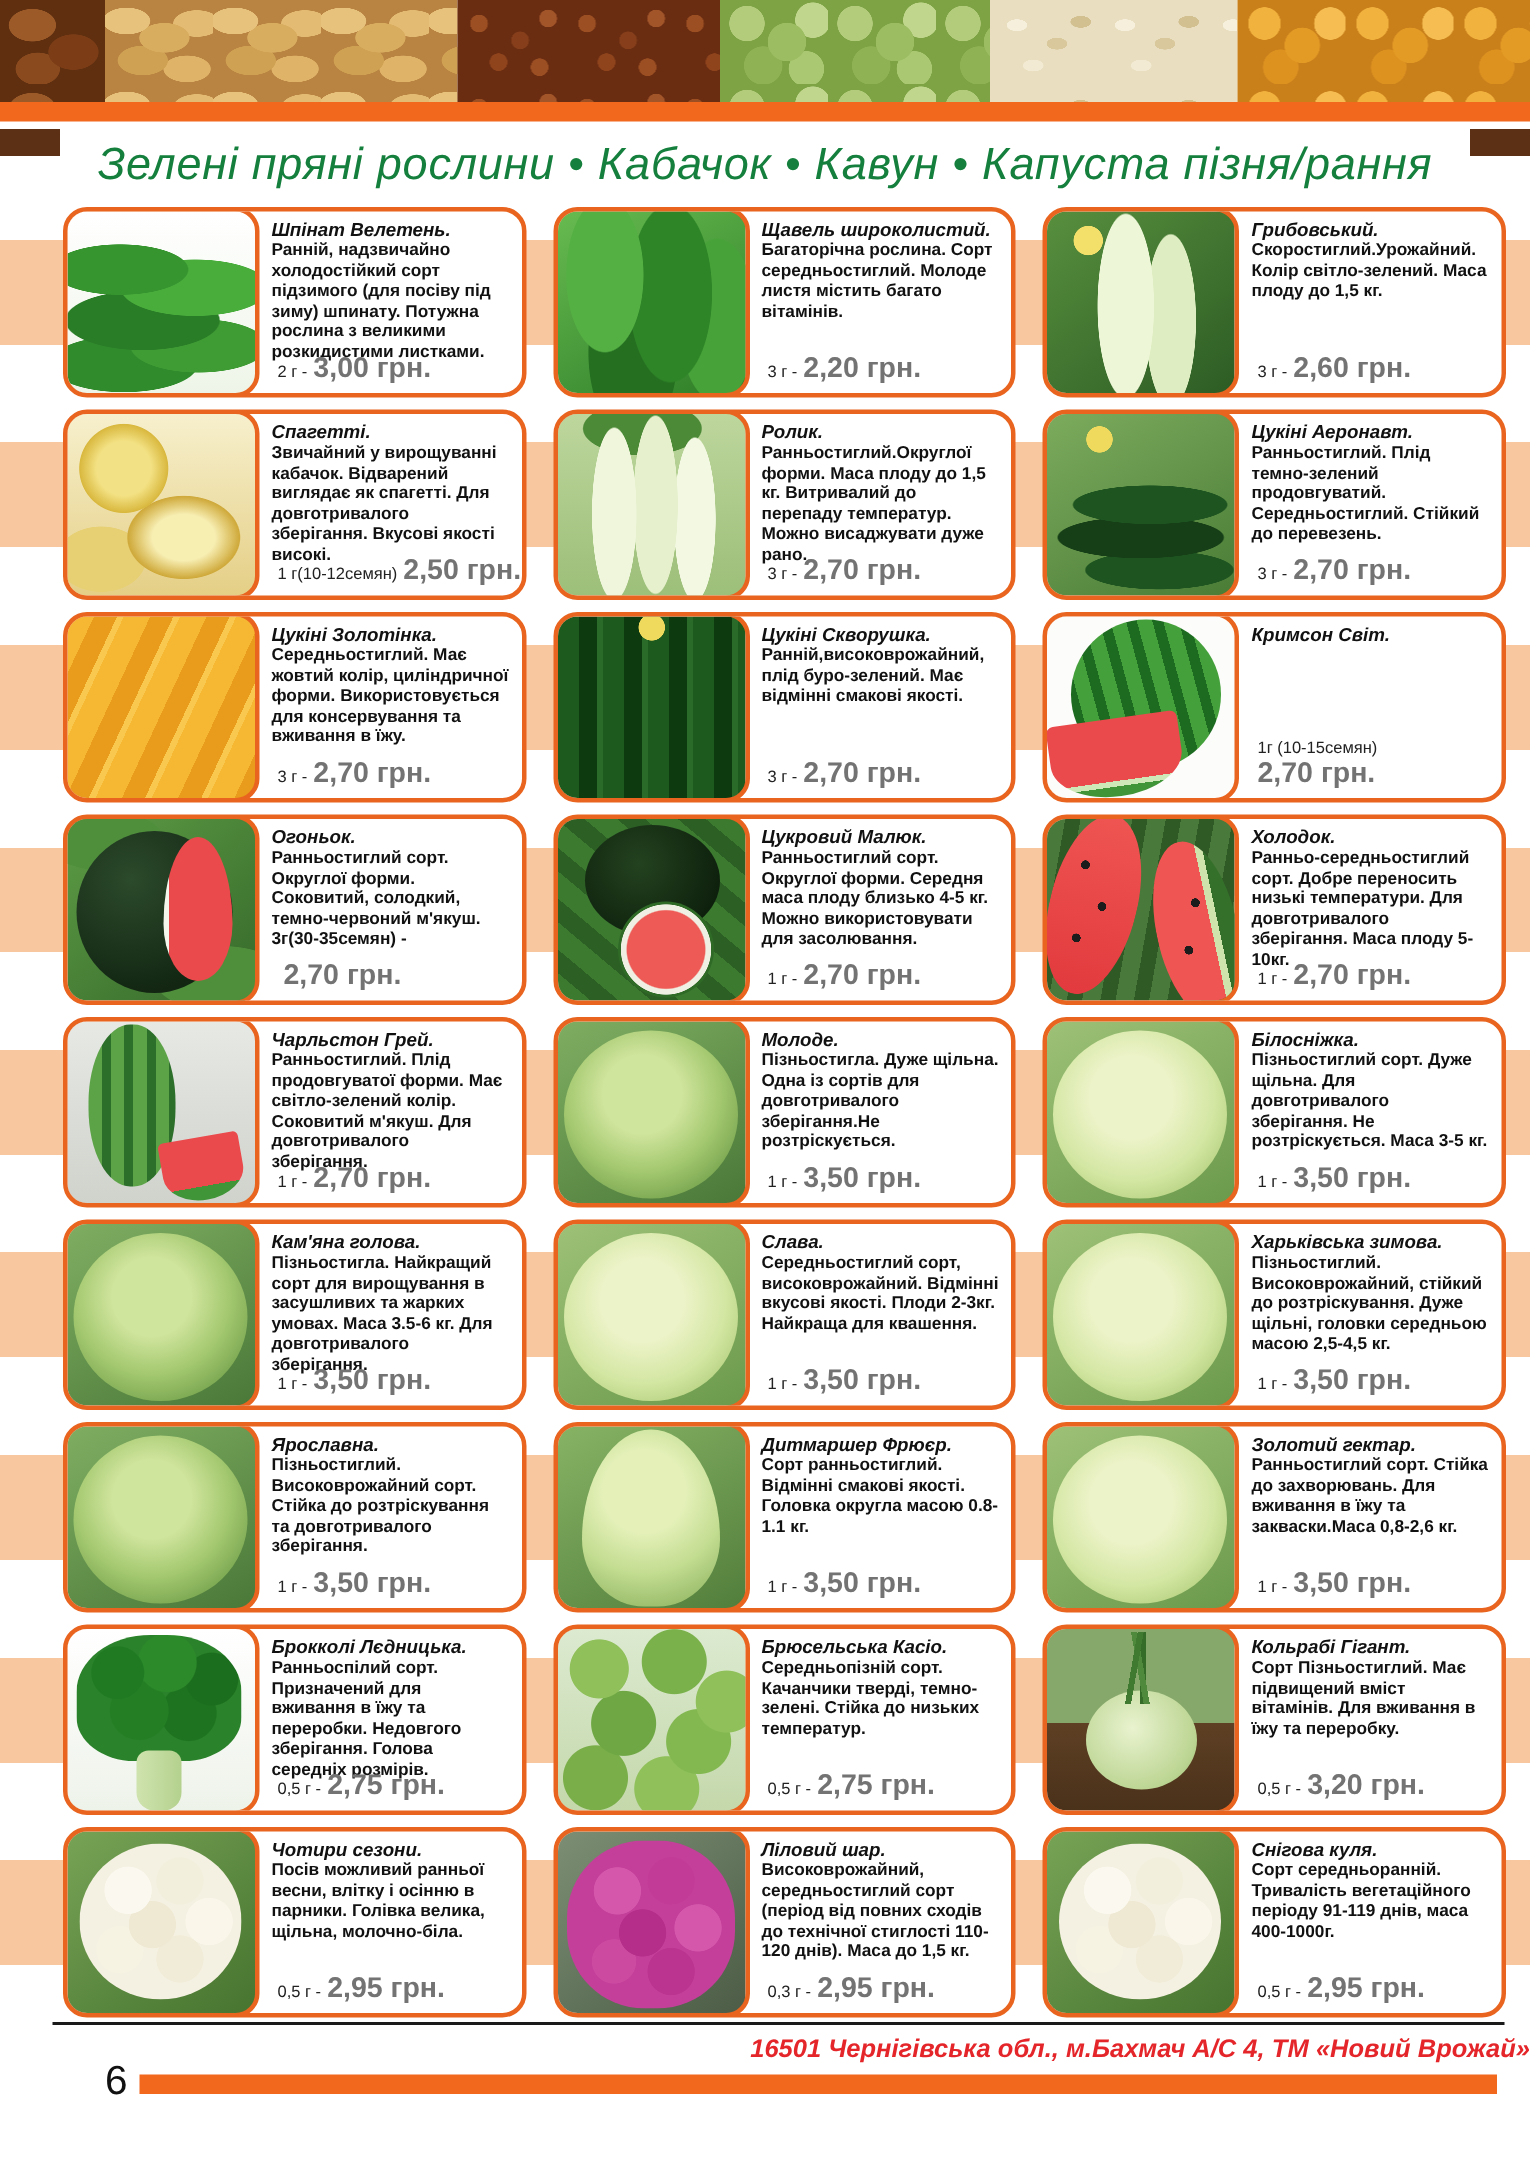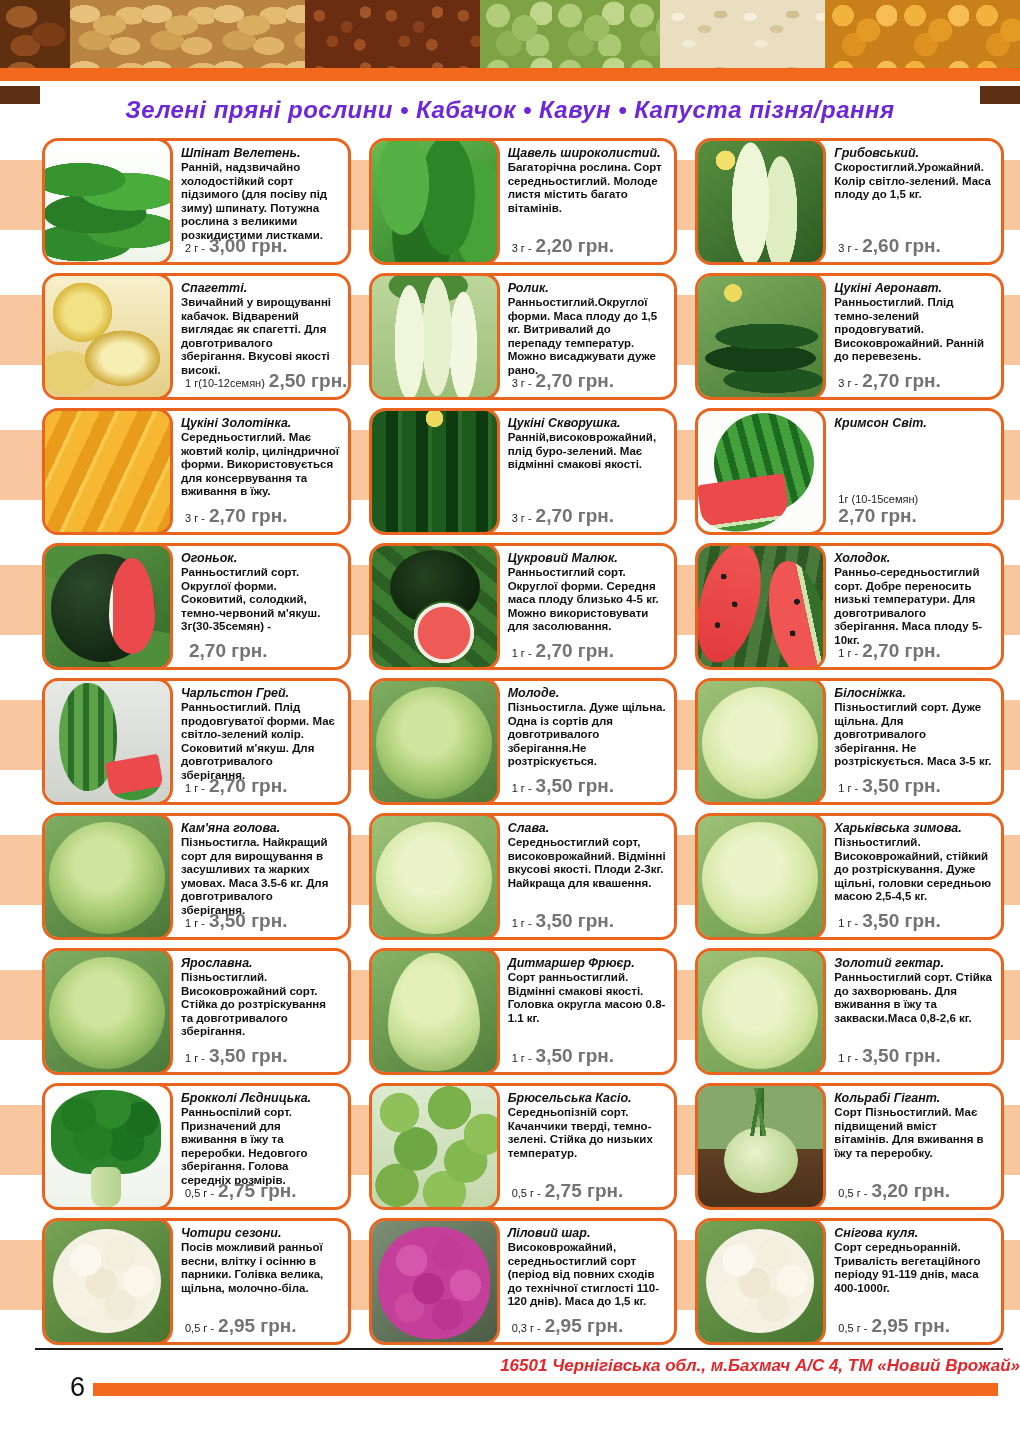--- a/index.html
+++ b/index.html
@@ -43,21 +43,21 @@
     radial-gradient(circle 12px at 40% 80%,#dd9220 97%,transparent);}
 
   .orange-bar{position:absolute;top:68px;left:0;width:1020px;height:13px;background:#f2691e;}
 
   
   .brown-bar{position:absolute;top:86px;height:18px;background:#5c3014;}
   .brown-left{left:0;width:40px;}
   .brown-right{right:0;width:40px;}
   .page-title{position:absolute;top:84px;left:50px;width:920px;height:52px;
     display:flex;align-items:center;justify-content:center;
-    font-size:24px;font-weight:bold;font-style:italic;color:#6d28d9;letter-spacing:.5px;
+    font-size:30px;font-weight:normal;font-style:italic;color:#15803d;letter-spacing:.5px;
     white-space:nowrap;}
 
   
   .stripes{position:absolute;top:138px;left:0;width:1020px;height:1215px;
     background:repeating-linear-gradient(180deg,
       rgba(0,0,0,0) 0 22px, #f8c7a0 22px 92px, rgba(0,0,0,0) 92px 135px);}
 
   
   .grid{position:absolute;top:138px;left:42px;width:962px;
     display:grid;grid-template-columns:repeat(3,1fr);column-gap:18px;row-gap:8px;}
@@ -286,21 +286,21 @@
       <div class="p-desc">Ранньостиглий.Округлої форми. Маса плоду до 1,5 кг. Витривалий до перепаду температур. Можно висаджувати дуже рано.</div>
       <div class="price-row">
         <span class="p-qty">3 г -</span>
         <span class="p-price">2,70 грн.</span>
       </div>
     </article>
 
     <article class="card">
       <div class="photo ph-zucchini-dark"></div>
       <div class="p-name">Цукіні Аеронавт.</div>
-      <div class="p-desc">Ранньостиглий. Плід темно-зелений продовгуватий. Високоврожайний. Ранній до перевезень.</div>
+      <div class="p-desc">Ранньостиглий. Плід темно-зелений продовгуватий. Середньостиглий. Стійкий до перевезень.</div>
       <div class="price-row">
         <span class="p-qty">3 г -</span>
         <span class="p-price">2,70 грн.</span>
       </div>
     </article>
 
     <article class="card">
       <div class="photo ph-zucchini-yellow"></div>
       <div class="p-name">Цукіні Золотінка.</div>
       <div class="p-desc">Середньостиглий. Має жовтий колір, циліндричної форми. Використовується для консервування та вживання в їжу.</div>

